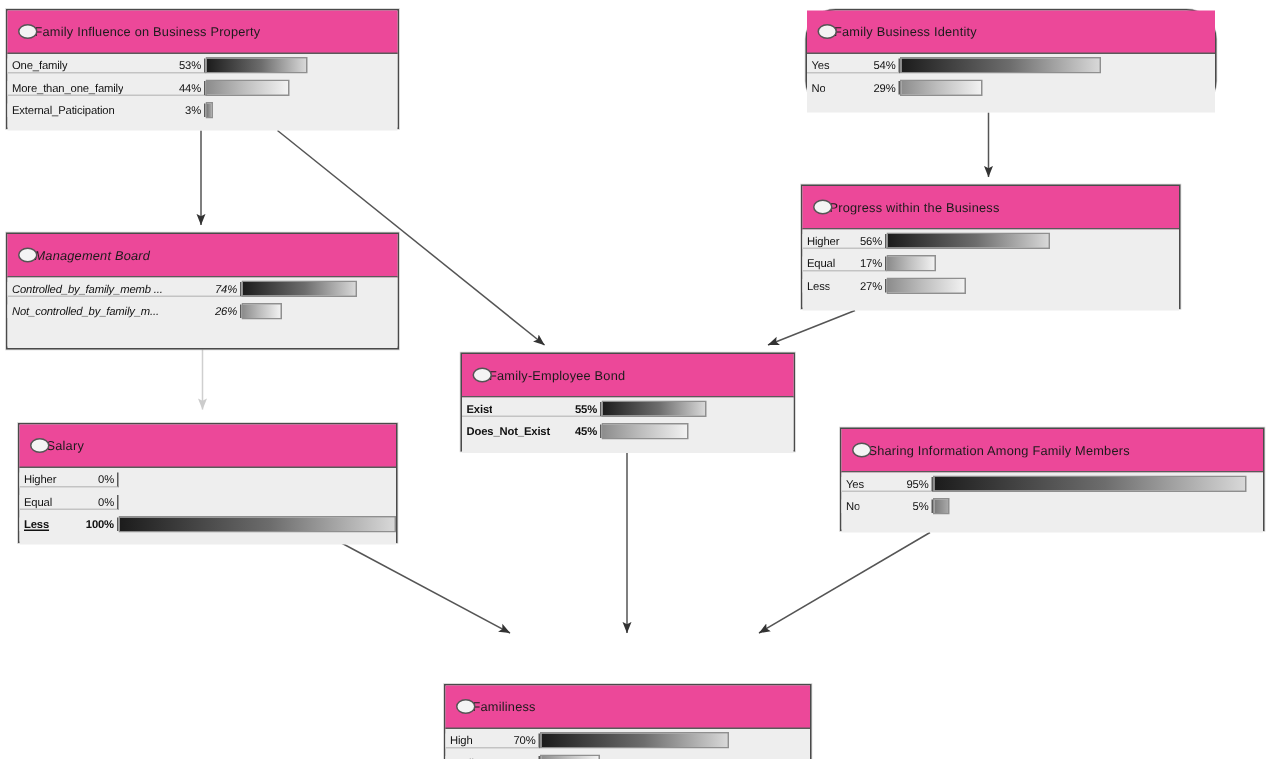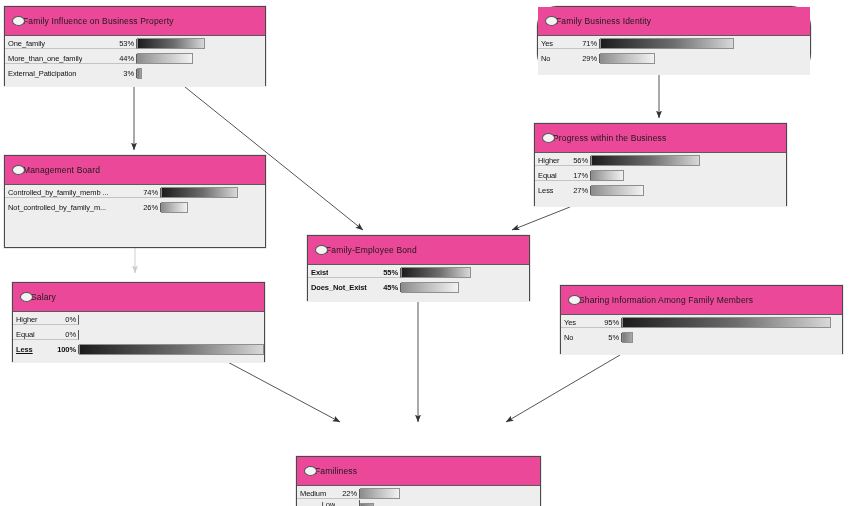--- a/index.html
+++ b/index.html
@@ -200,38 +200,38 @@
       </div>
       <div class="node" style="left: 537px; top: 6px; width: 274px; height: 68px; border-radius: 20px;">
         <div class="node-header">
           <span class="node-icon"></span>
           <span class="node-title">Family Business Identity</span>
         </div>
         <div class="node-body" style="height: 39px;">
           <div class="state-row">
             <div class="state-label-cell" style="width: 62px;">
               <span class="state-name">Yes</span>
-              <span class="state-pct">71%</span>
+              <span class="state-pct">54%</span>
             </div>
             <div class="bar-cell">
               <div class="bar" style="width: 134px;"></div>
             </div>
           </div>
           <div class="state-row">
             <div class="state-label-cell" style="width: 62px;">
               <span class="state-name">No</span>
               <span class="state-pct">29%</span>
             </div>
             <div class="bar-cell">
               <div class="bar light" style="width: 55px;"></div>
             </div>
           </div>
         </div>
       </div>
-      <div class="node" style="left: 4px; top: 155px; width: 262px; height: 93px;">
+      <div class="node" style="left: 4px; top: 155px; width: 262px; height: 78px; font-style: italic;">
         <div class="node-header">
           <span class="node-icon"></span>
           <span class="node-title">Management Board</span>
         </div>
         <div class="node-body" style="height: 46px;">
           <div class="state-row">
             <div class="state-label-cell" style="width: 156px;">
               <span class="state-name">Controlled_by_family_memb ...</span>
               <span class="state-pct">74%</span>
             </div>
@@ -368,20 +368,29 @@
             </div>
           </div>
         </div>
       </div>
       <div class="node" style="left: 296px; top: 427px; width: 245px; height: 79px; margin-top: 29px;">
         <div class="node-header">
           <span class="node-icon"></span>
           <span class="node-title">Familiness</span>
         </div>
         <div class="node-body" style="height: 50px;">
+          <div class="state-row">
+            <div class="state-label-cell" style="width: 63px;">
+              <span class="state-name">High</span>
+              <span class="state-pct">70%</span>
+            </div>
+            <div class="bar-cell">
+              <div class="bar" style="width: 126px;"></div>
+            </div>
+          </div>
           <div class="state-row">
             <div class="state-label-cell" style="width: 63px;">
               <span class="state-name">Medium</span>
               <span class="state-pct">22%</span>
             </div>
             <div class="bar-cell">
               <div class="bar light" style="width: 40px;"></div>
             </div>
           </div>
           <div class="state-row">

